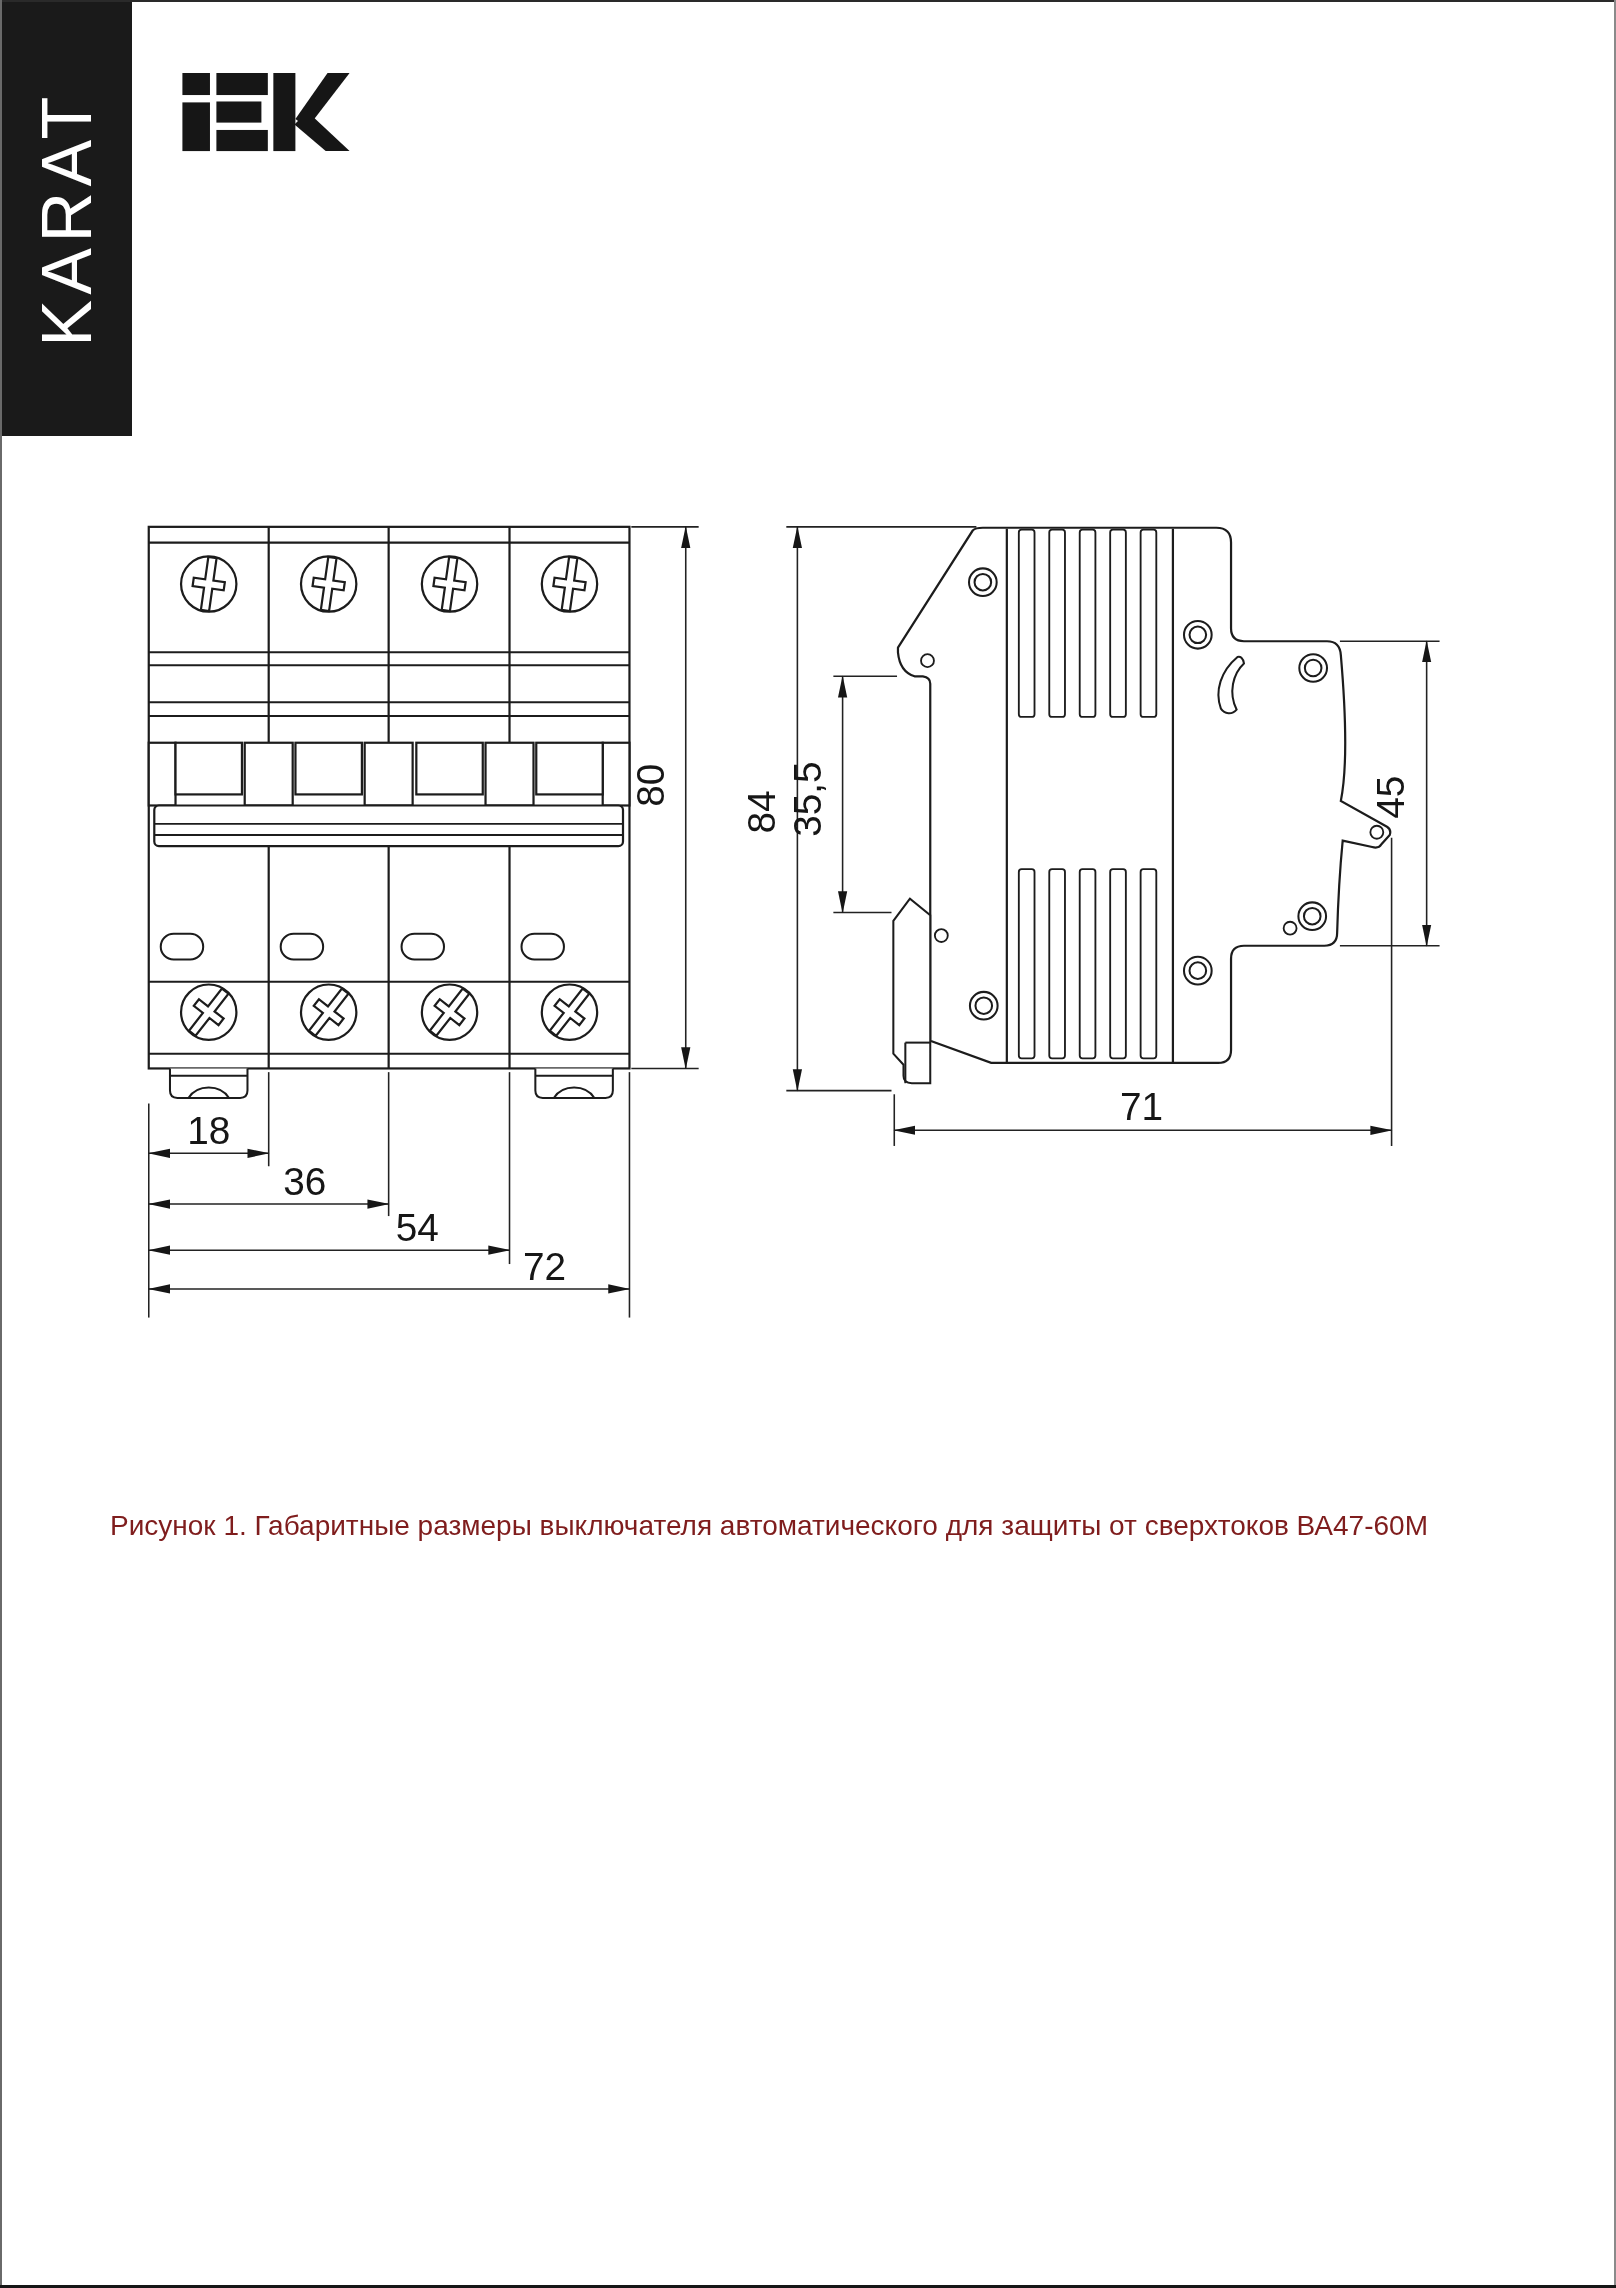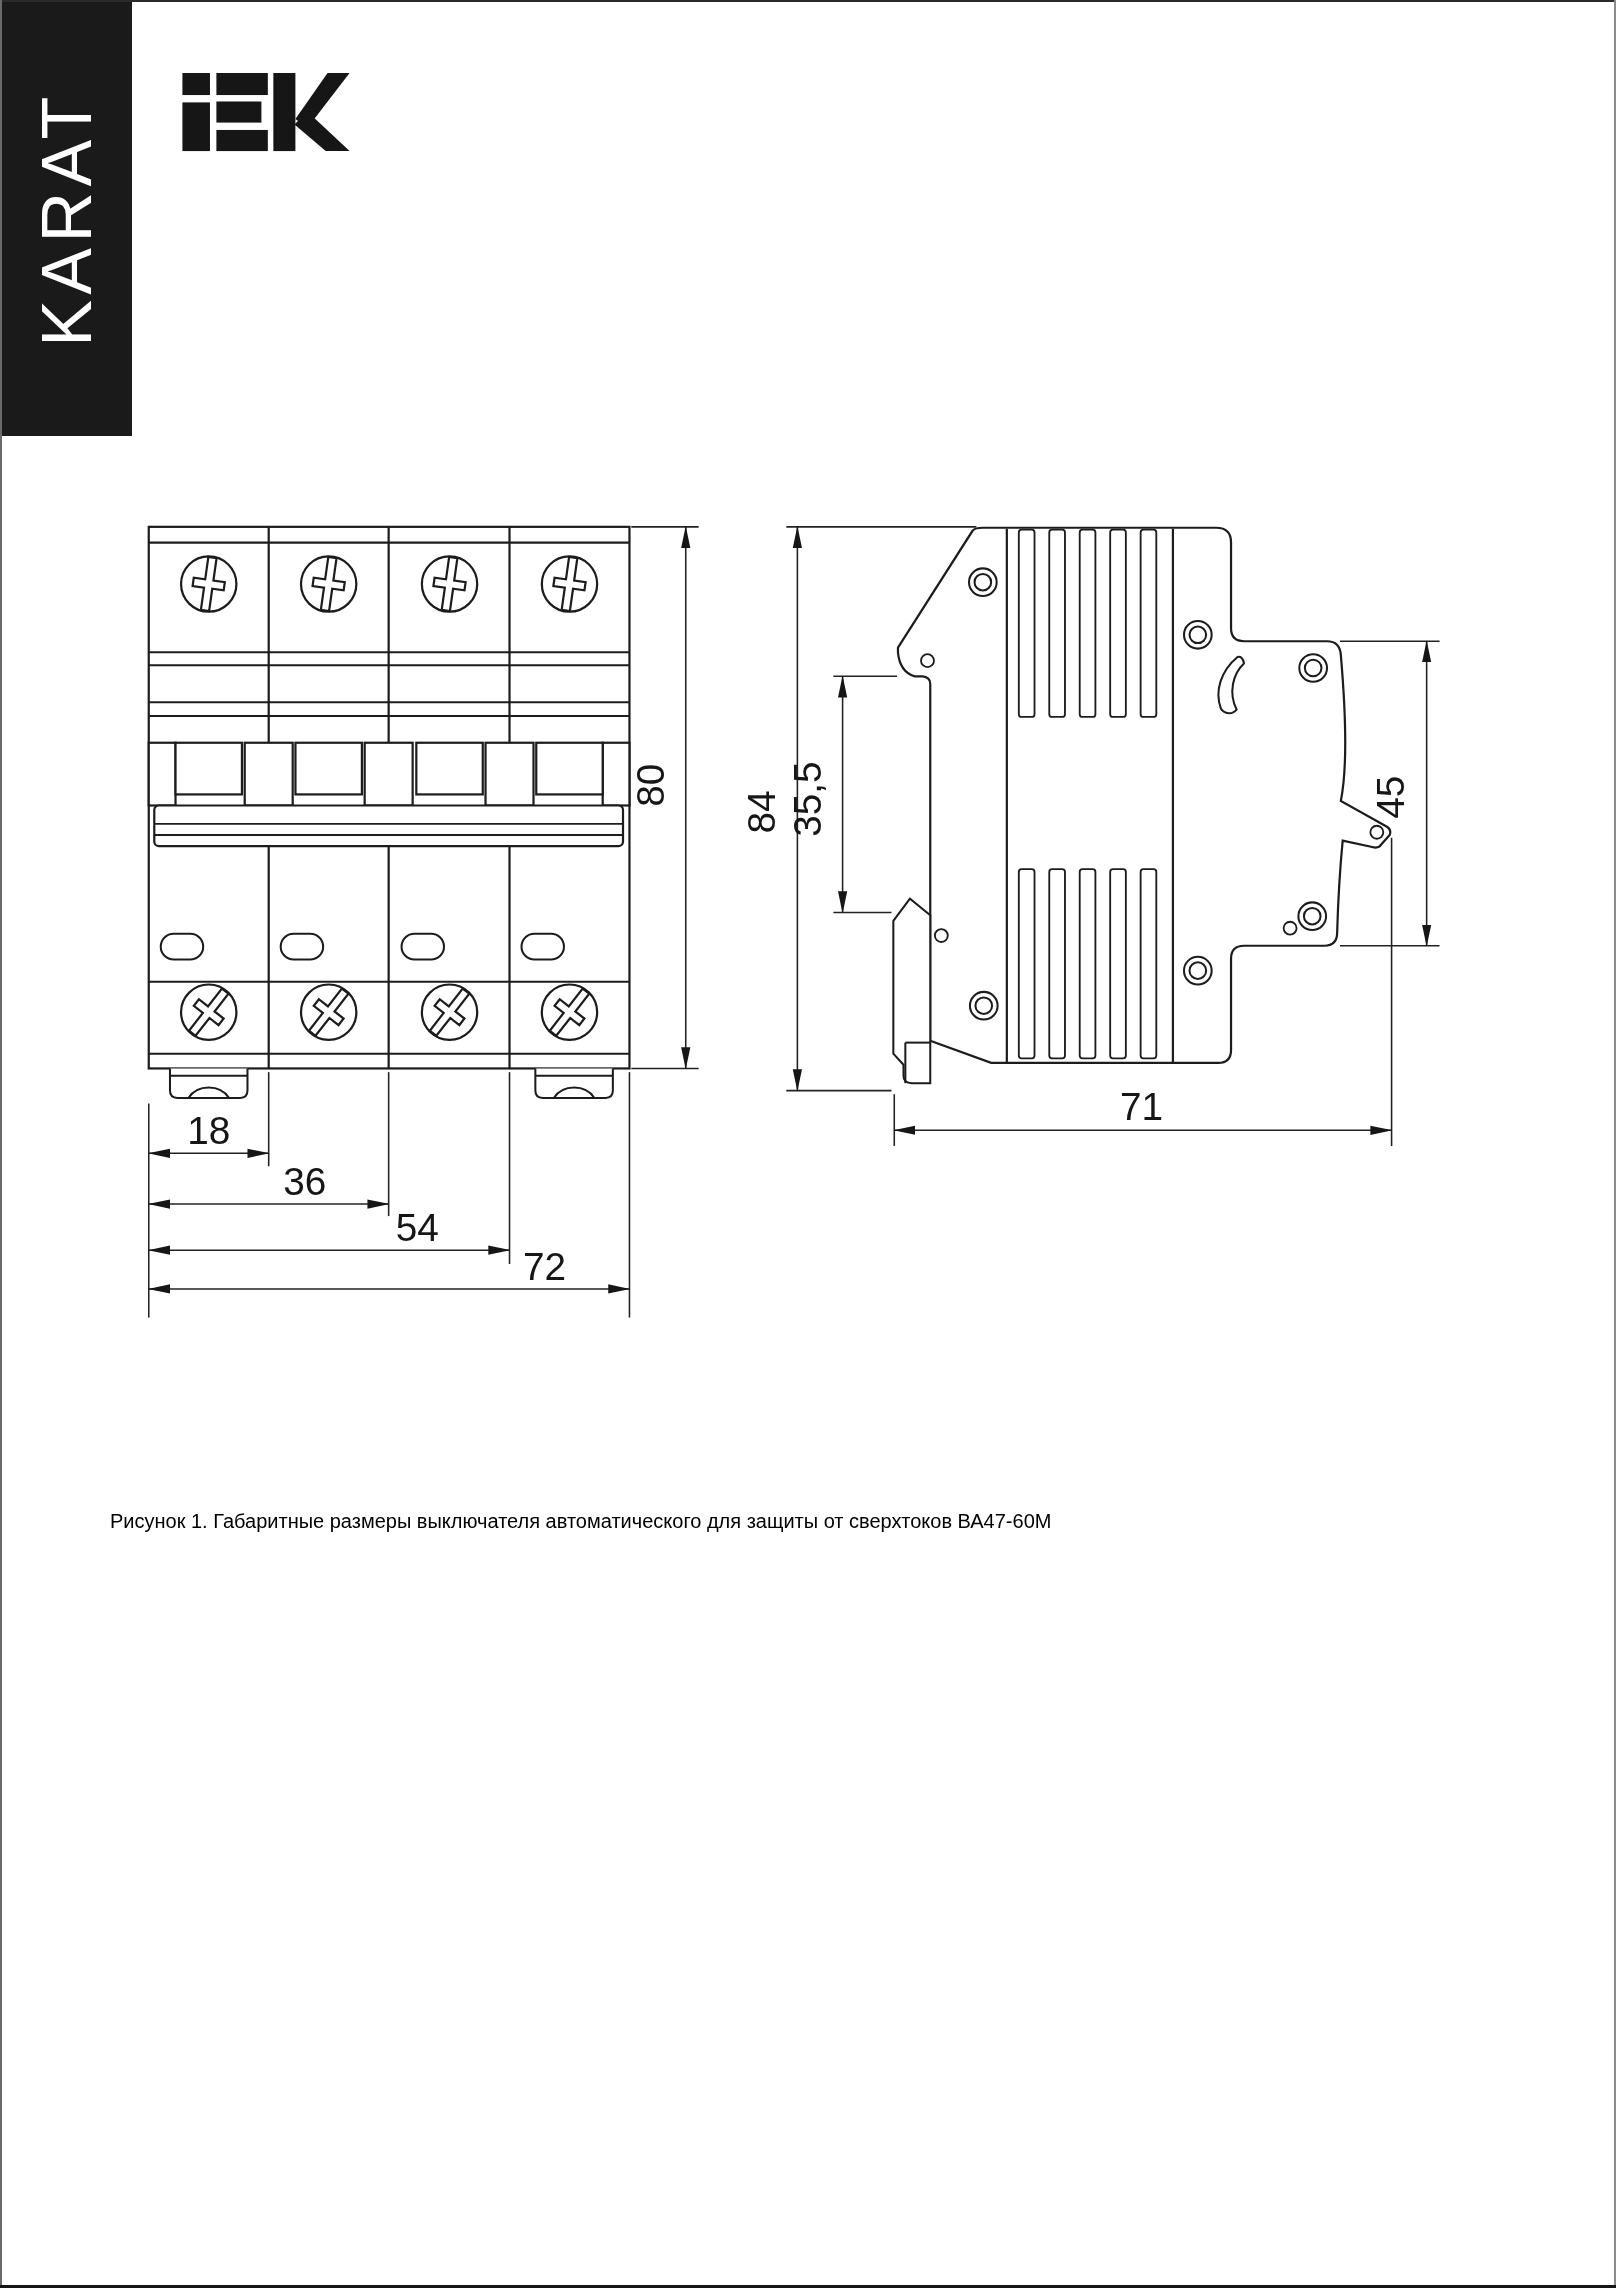--- a/index.html
+++ b/index.html
@@ -27,21 +27,21 @@
     white-space:nowrap;
   }
   .logo{position:absolute;left:182px;top:73px;}
 
   .drawing{position:absolute;left:0;top:0;}
   svg text{font-family:"Liberation Sans", sans-serif;fill:#161616;}
   .dimtxt{font-size:42px;}
 
   .caption{
     position:absolute;left:110px;top:1510px;width:1323px;
-    font-size:20px;color:#000000;
+    font-size:28px;color:#7f1d1d;
     text-align:justify;text-align-last:justify;
     white-space:nowrap;
     display:flex;justify-content:space-between;
   }
 </style>
 </head>
 <body>
 
 <div class="page">
 

